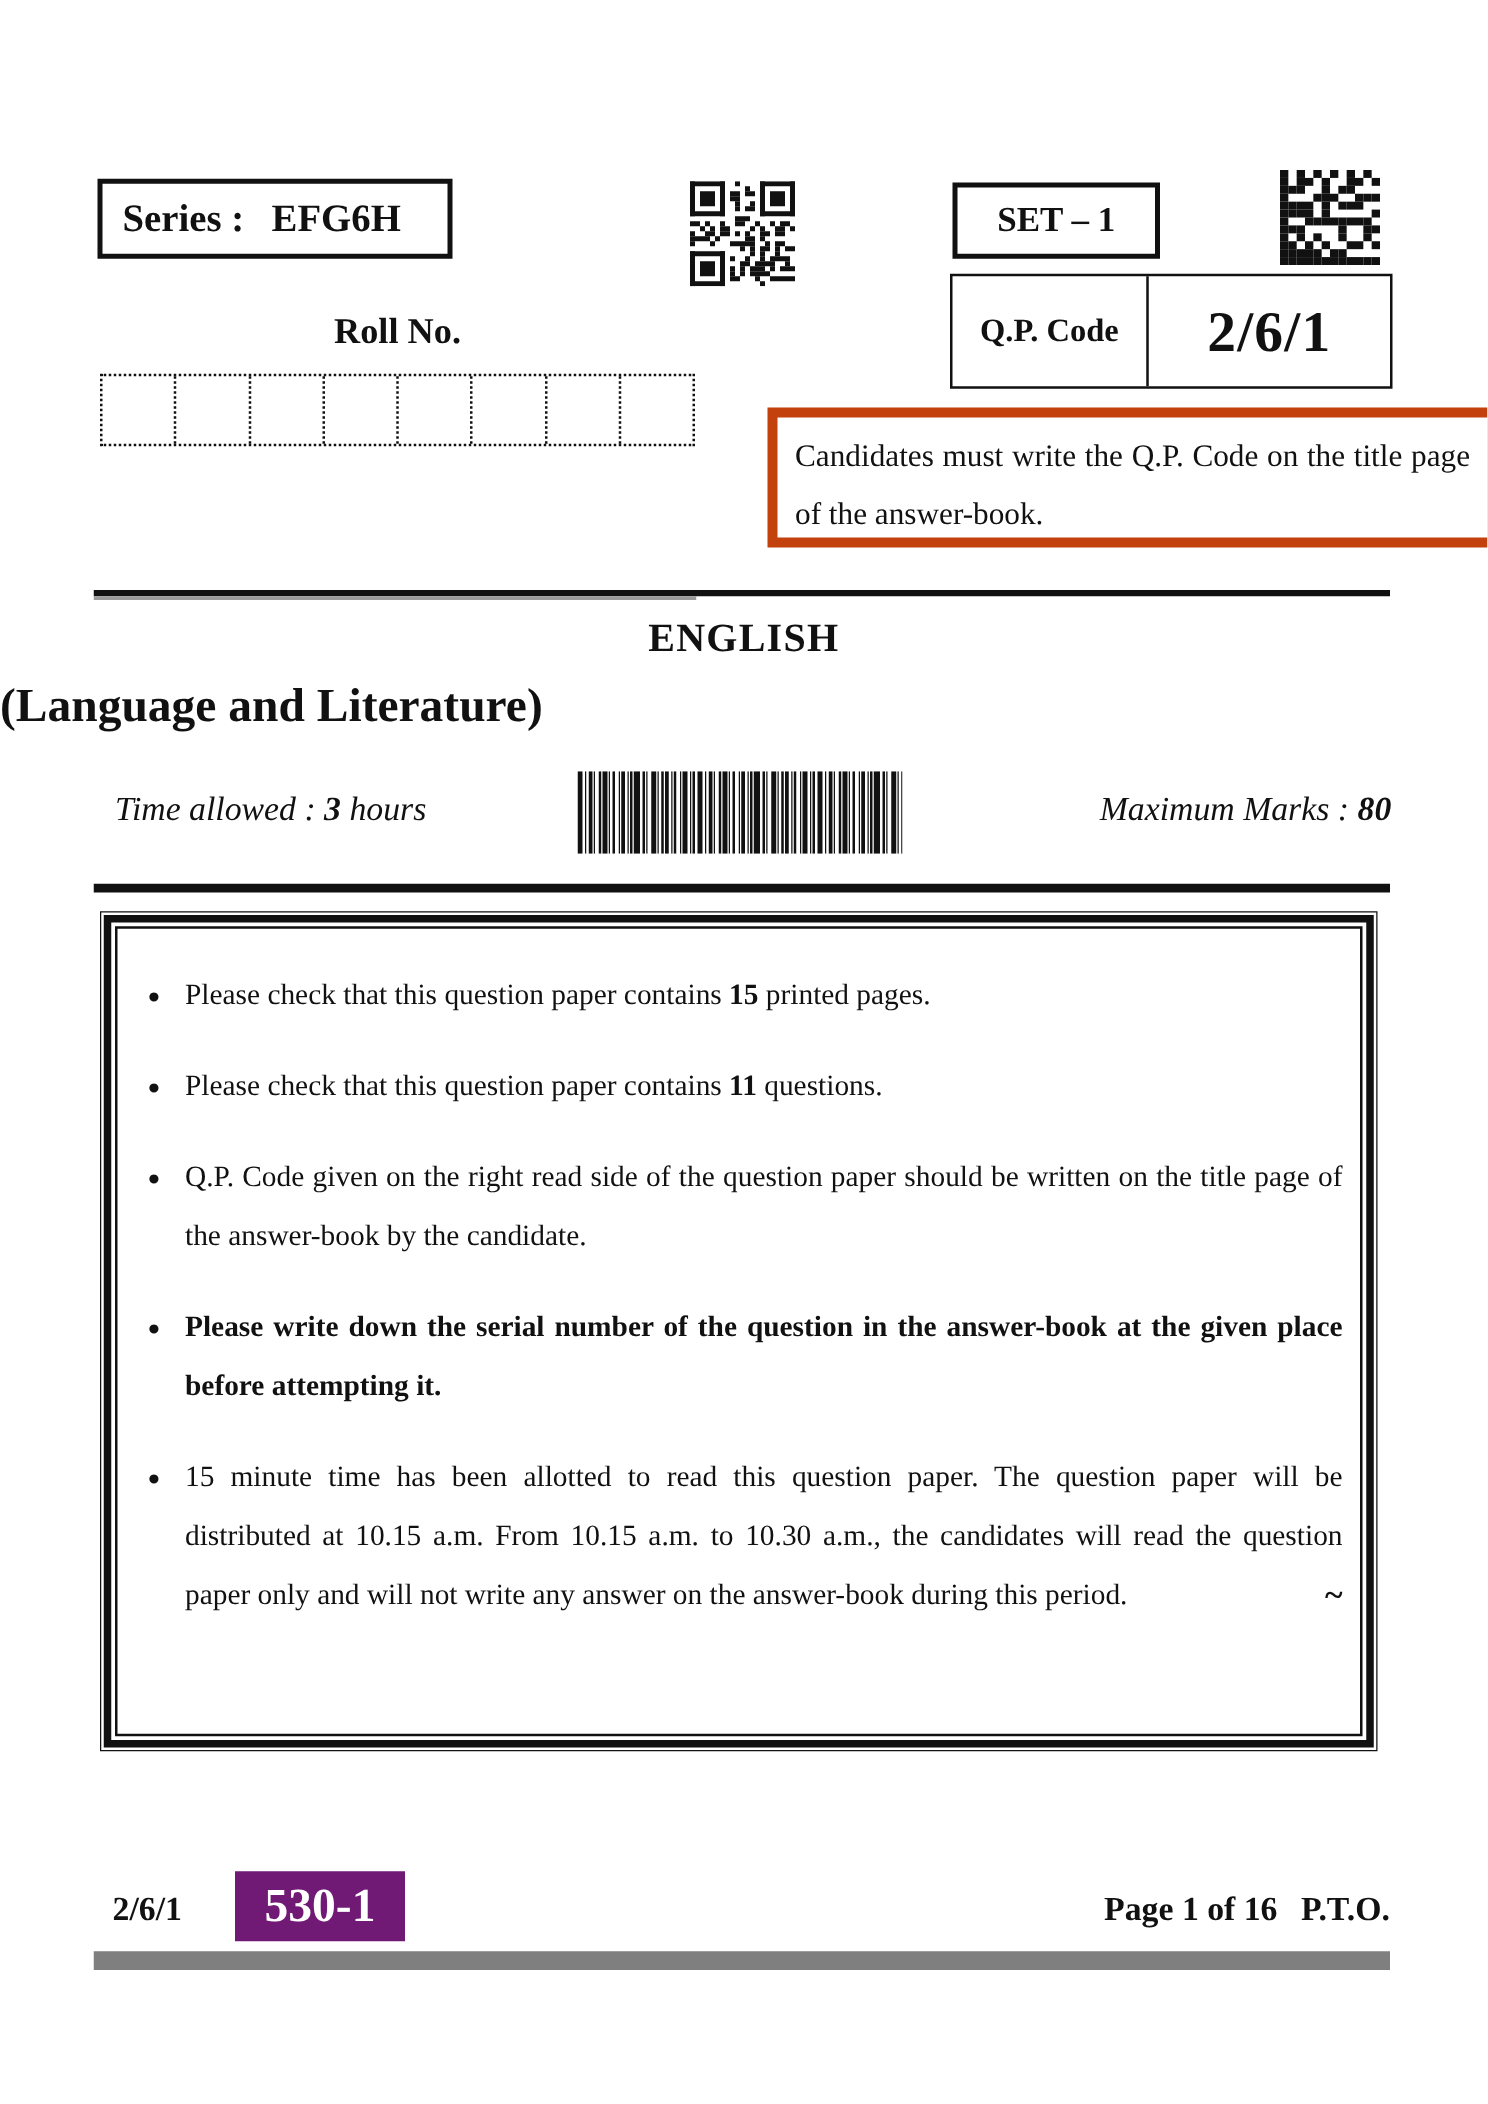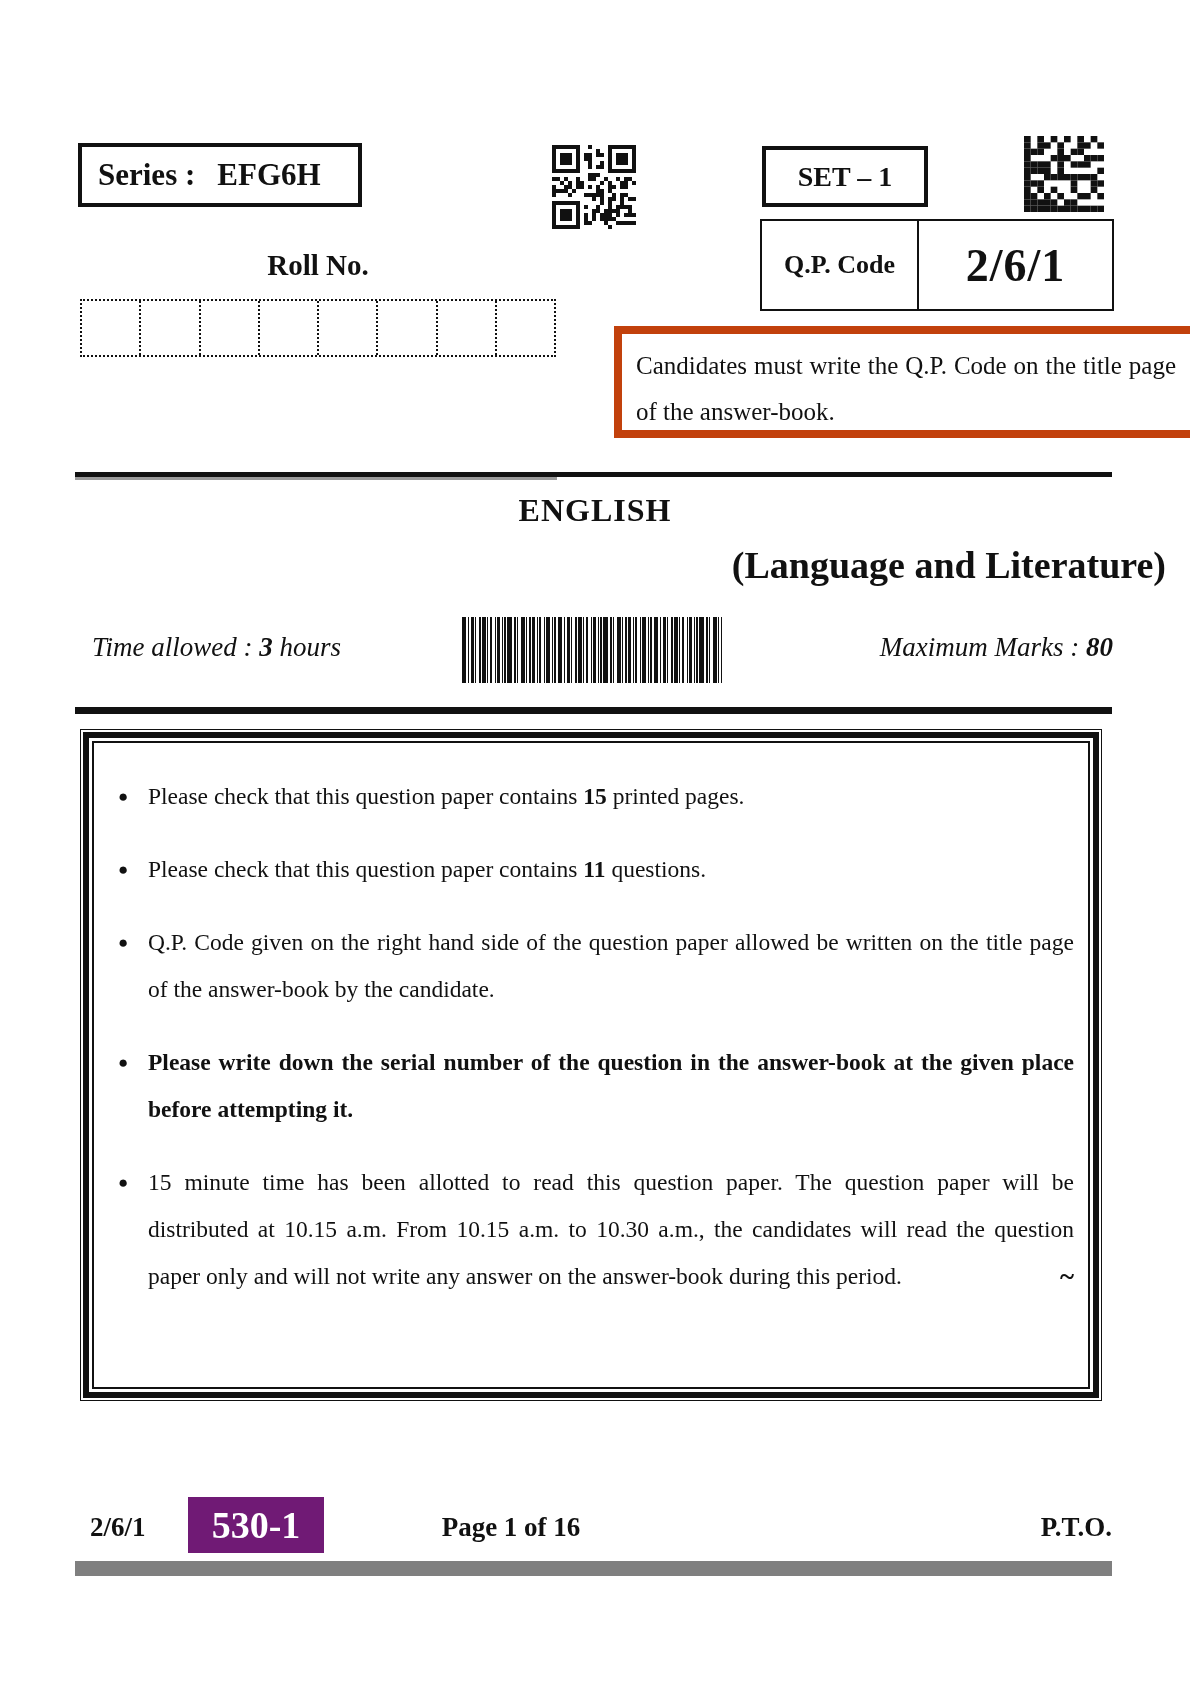--- a/index.html
+++ b/index.html
@@ -47,21 +47,21 @@
   .cand-box {
     left:614px; top:326px; width:584px; height:112px;
     border:8px solid #c2410c; padding:9px 14px 0 14px;
     font-size:25px; line-height:46px; text-align:justify;
   }
 
   .rule-top { left:75px; top:472px; width:1037px; height:5px; background:#111; }
   .rule-top-shadow { left:75px; top:477px; width:482px; height:3px; background:#9a9a9a; }
 
   .subject-title { left:0; top:492px; width:1190px; text-align:center; font-weight:700; font-size:32px; letter-spacing:1px; }
-  .subtitle { left:0; top:543px; width:1166px; text-align:right; font-weight:700; font-size:38px; }
+  .subtitle { left:0; top:543px; width:1166px; text-align:left; font-weight:700; font-size:38px; }
 
   .barcode-wrap { left:462px; top:617px; width:260px; height:66px; }
 
   .time-row {
     left:92px; top:632px; width:1021px;
     display:flex; justify-content:space-between;
     font-style:italic; font-size:27px;
   }
   .time-row .b { font-weight:700; }
 
@@ -89,21 +89,21 @@
   .inst-text .b { font-weight:700; }
   .inst-text .tilde { float:right; font-weight:700; font-size:27px; }
 
   
   .footer-code { left:90px; top:1512px; font-weight:700; font-size:27px; }
   .paper-code-badge {
     left:188px; top:1497px; width:136px; height:56px; background:#701a75; color:#fff;
     display:flex; align-items:center; justify-content:center;
     font-weight:700; font-size:38px;
   }
-  .page-info { left:0; top:1512px; width:1022px; text-align:center; font-weight:700; font-size:27px; }
+  .page-info { left:0; top:1512px; width:1022px; text-align:right; font-weight:700; font-size:27px; }
   .pto { left:990px; top:1512px; width:122px; text-align:right; font-weight:700; font-size:27px; }
   .gray-bar { left:75px; top:1561px; width:1037px; height:15px; background:#7f7f7f; }
 
   svg { display:block; }
   svg rect, svg path { fill:#111; stroke:none; }
   svg path.bars { fill:none; stroke:#111; }
 </style>
 </head>
 <body>
 
@@ -392,21 +392,21 @@
             <li class="inst-item">
               <span class="bullet">●</span>
               <div class="inst-text"><span>Please check that this question paper contains </span><span class="b">15</span><span> printed pages.</span></div>
             </li>
             <li class="inst-item">
               <span class="bullet">●</span>
               <div class="inst-text"><span>Please check that this question paper contains </span><span class="b">11</span><span> questions.</span></div>
             </li>
             <li class="inst-item">
               <span class="bullet">●</span>
-              <div class="inst-text"><span>Q.P. Code given on the right hand side of the question paper allowed be written on the title page of the answer-book by the candidate.</span></div>
+              <div class="inst-text"><span>Q.P. Code given on the right read side of the question paper should be written on the title page of the answer-book by the candidate.</span></div>
             </li>
             <li class="inst-item bold">
               <span class="bullet">●</span>
               <div class="inst-text"><span>Please write down the serial number of the question in the answer-book at the given place before attempting it.</span></div>
             </li>
             <li class="inst-item">
               <span class="bullet">●</span>
               <div class="inst-text"><span>15 minute time has been allotted to read this question paper. The question paper will be distributed at 10.15 a.m. From 10.15 a.m. to 10.30 a.m., the candidates will read the question paper only and will not write any answer on the answer-book during this period.</span><span class="tilde">~</span></div>
             </li>
           </ul>

